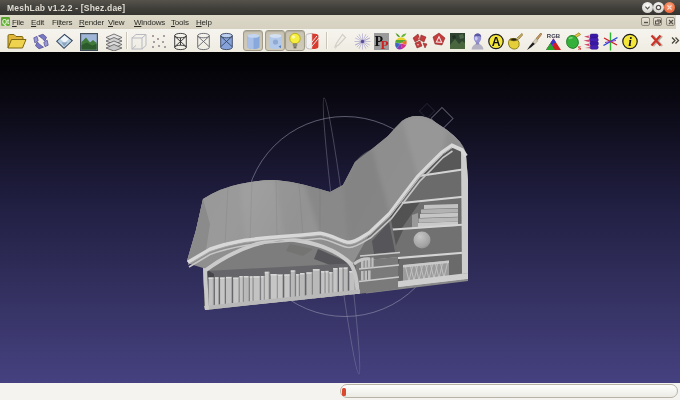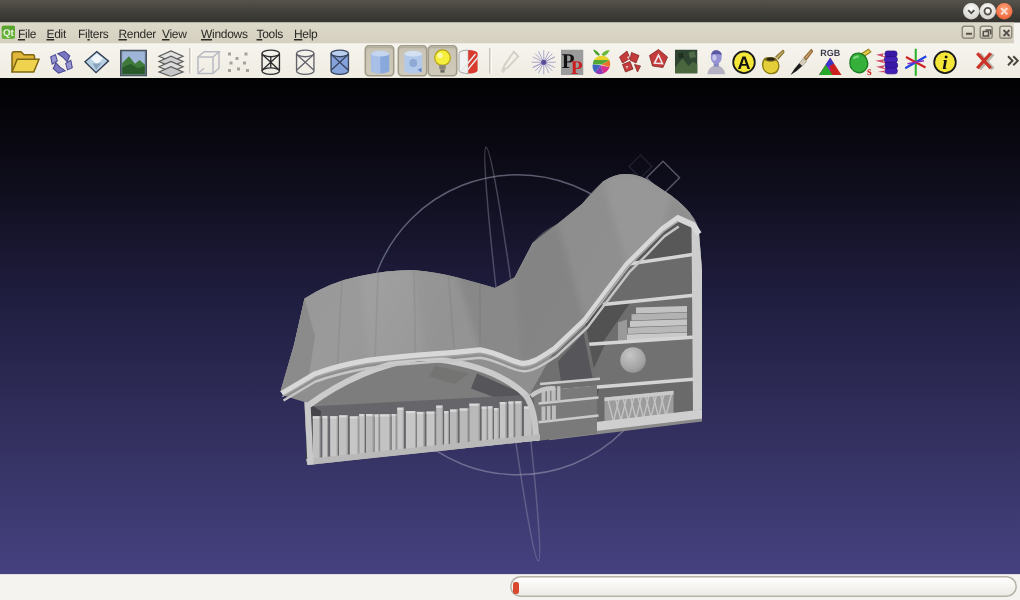--- a/index.html
+++ b/index.html
@@ -28,20 +28,21 @@
     border:1px solid #b7b2a6;background:linear-gradient(#fefefd,#ecebe5);box-sizing:border-box;}
   #chunk{position:absolute;left:1px;top:2.5px;width:3.5px;height:8px;border-radius:1.5px;background:#d8492e;}
   #mdibtns{position:absolute;right:1px;top:1.5px;}
   .mdib{display:inline-block;width:7px;height:7px;border:1px solid #8e897c;border-radius:2px;
     background:linear-gradient(#e8e4d6,#cfcaba);margin-left:1.5px;position:relative;vertical-align:top;}
 </style>
 </head>
 <body>
 
 <div id="titlebar">
+  <span id="titletext">MeshLab v1.2.2 - [Shez.dae]</span>
   <div class="circ" style="left:642px;background:radial-gradient(circle at 50% 35%,#ffffff,#d8d5cf 70%,#b9b5ad);"></div>
   <div class="circ" style="left:653px;background:radial-gradient(circle at 50% 35%,#ffffff,#d8d5cf 70%,#b9b5ad);"></div>
   <div class="circ" style="left:664px;background:radial-gradient(circle at 50% 35%,#fba47c,#ef6b3e 70%,#d5502a);"></div>
   <svg style="position:absolute;left:642px;top:2px" width="34" height="11" viewBox="0 0 34 11">
     <path d="M3.4 4.7 L5.5 6.8 L7.6 4.7" fill="none" stroke="#55514a" stroke-width="1.2"></path>
     <circle cx="16.5" cy="5.5" r="2.2" fill="none" stroke="#55514a" stroke-width="1.2"></circle>
     <path d="M25.4 3.4 L29.6 7.6 M29.6 3.4 L25.4 7.6" stroke="#f8e0d4" stroke-width="1.3"></path>
   </svg>
 </div>
 

